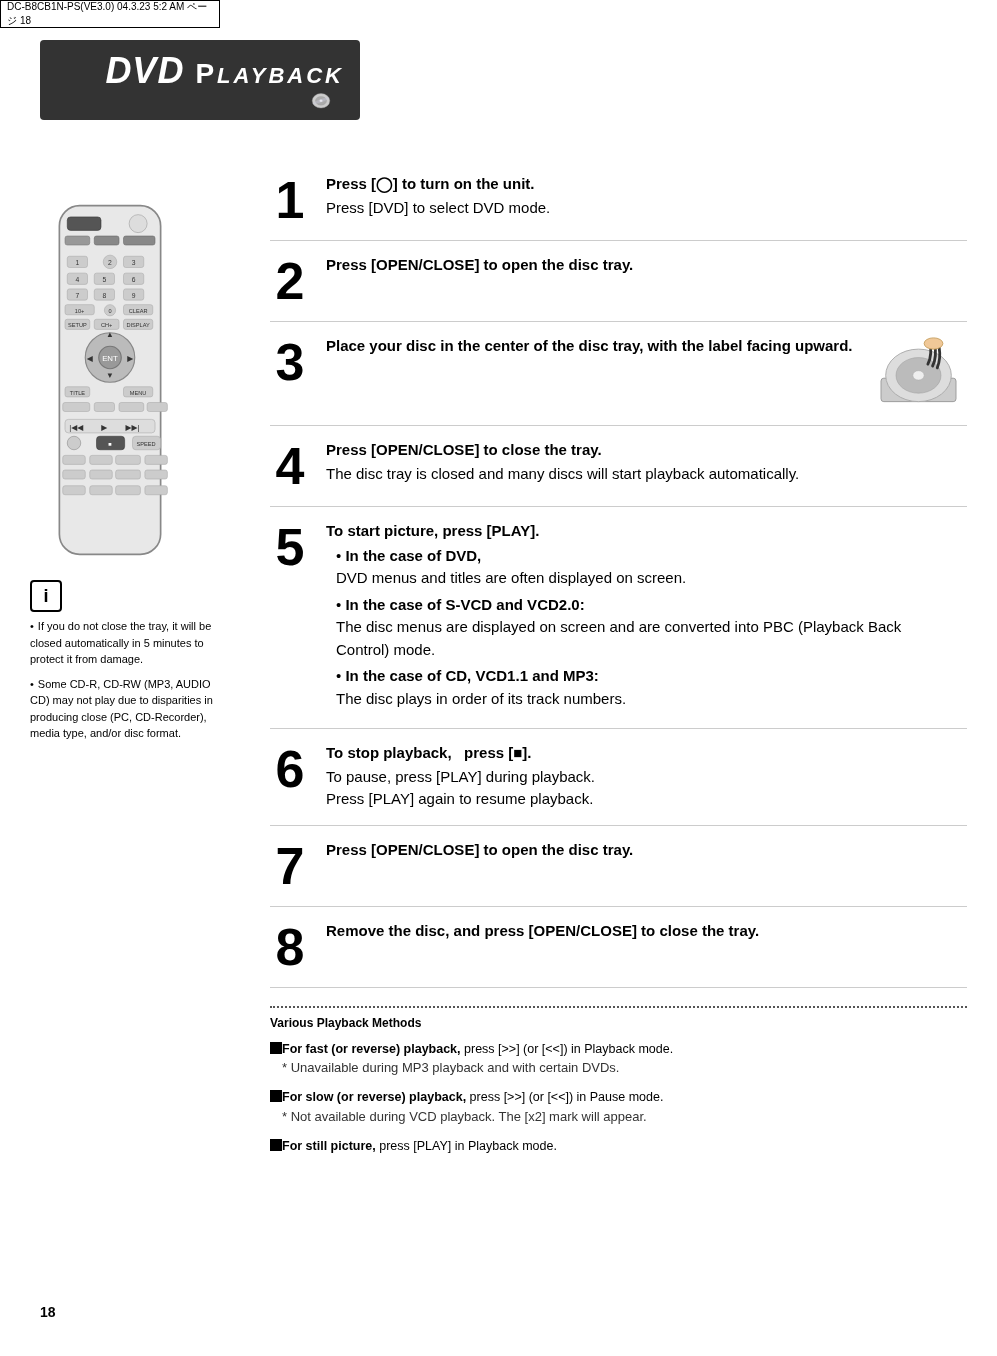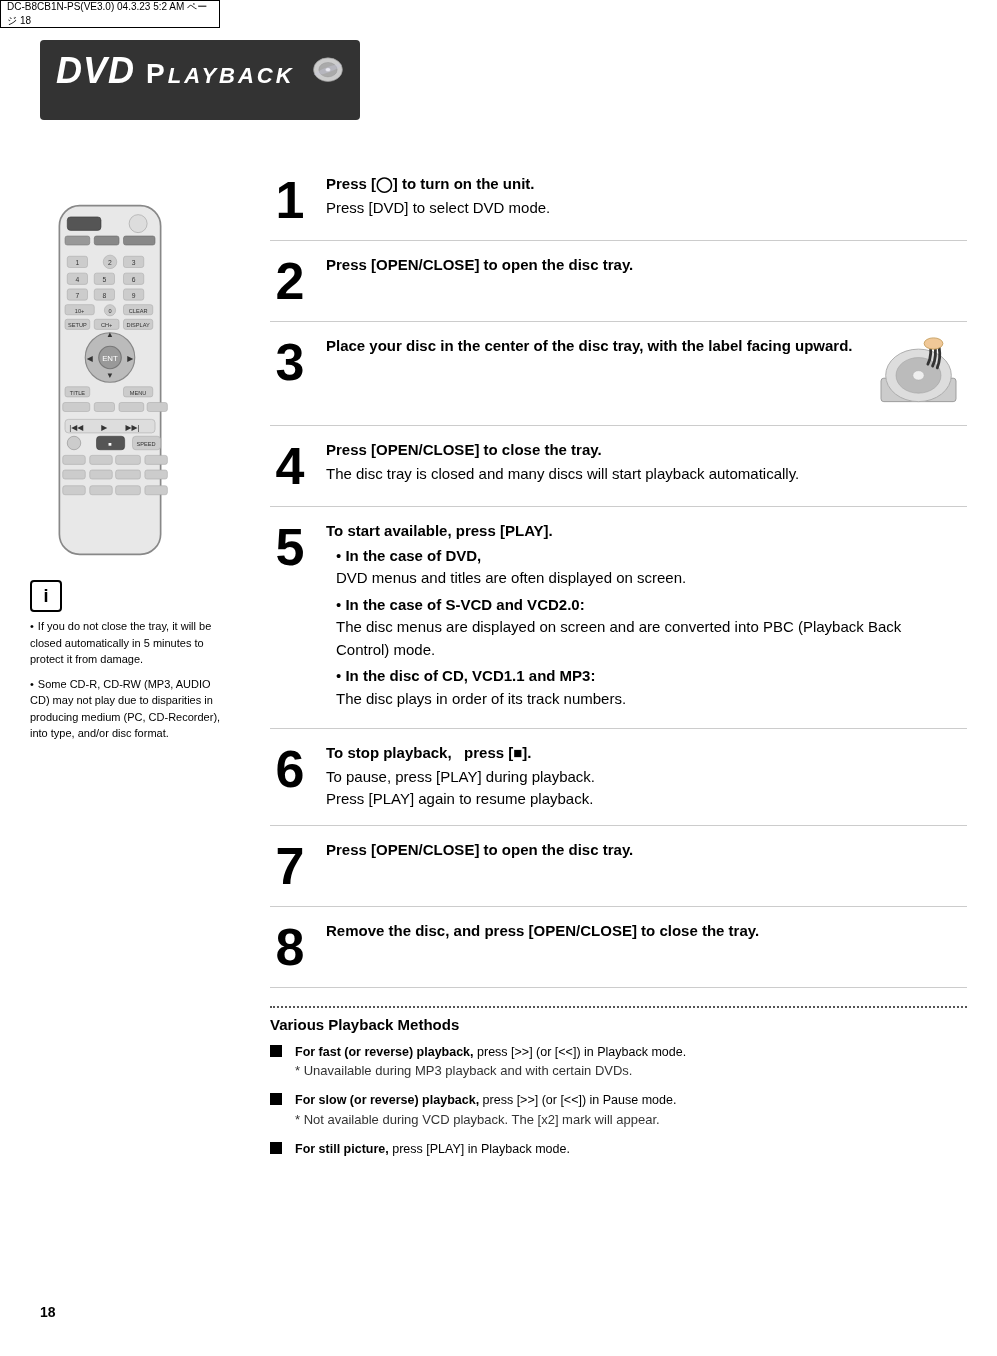--- a/index.html
+++ b/index.html
@@ -31,23 +31,24 @@
 
     
     .title-section {
       position: absolute;
       top: 40px;
       left: 40px;
       width: 320px;
       height: 80px;
       background: #333;
       display: flex;
-      align-items: flex-start;
+      align-items: flex-end;
       padding: 10px 16px;
       border-radius: 4px;
+      flex-direction: column;
     }
     .title-text {
       color: #fff;
       font-size: 36px;
       font-weight: 900;
       font-style: italic;
       letter-spacing: 1px;
       white-space: nowrap;
     }
     .title-text .playback-normal {
@@ -166,28 +167,28 @@
     .dotted-sep {
       margin: 18px 0 8px 0;
       border-top: 2px dotted #555;
     }
 
     
     .playback-methods {
       margin-top: 4px;
     }
     .playback-title {
-      font-size: 15px;
+      font-size: 12px;
       font-weight: 900;
       margin-bottom: 10px;
     }
     .method-item {
       display: flex;
       align-items: flex-start;
-      gap: 13px;
+      gap: 0;
       margin-bottom: 10px;
       font-size: 12.5px;
       line-height: 1.5;
     }
     .method-item .square {
       width: 12px;
       height: 12px;
       background: #000;
       flex-shrink: 0;
       margin-top: 2px;
@@ -327,21 +328,21 @@
     <rect x="18" y="254" width="20" height="8" rx="2" fill="#ccc" stroke="#aaa" stroke-width="0.5"></rect>
     <rect x="42" y="254" width="20" height="8" rx="2" fill="#ccc" stroke="#aaa" stroke-width="0.5"></rect>
     <rect x="65" y="254" width="22" height="8" rx="2" fill="#ccc" stroke="#aaa" stroke-width="0.5"></rect>
     <rect x="91" y="254" width="20" height="8" rx="2" fill="#ccc" stroke="#aaa" stroke-width="0.5"></rect>
   </svg>
 </div>
 
 <div class="notes-area">
   <div class="notes-icon">i</div>
   <p>If you do not close the tray, it will be closed automatically in 5 minutes to protect it from damage.</p>
-  <p>Some CD-R, CD-RW (MP3, AUDIO CD) may not play due to disparities in producing medium (PC, CD-Recorder), into type, and/or disc format.</p>
+  <p>Some CD-R, CD-RW (MP3, AUDIO CD) may not play due to disparities in producing close (PC, CD-Recorder), media type, and/or disc format.</p>
 </div>
 
 <div class="main-content">
 
   <div class="step">
     <div class="step-number">1</div>
     <div class="step-content">
       <div class="step-title">
         Press [<span style="font-style:normal;">◯</span>] to turn on the unit.
       </div>
@@ -386,33 +387,33 @@
     <div class="step-number">4</div>
     <div class="step-content">
       <div class="step-title">Press [OPEN/CLOSE] to close the tray.</div>
       <div class="step-desc">The disc tray is closed and many discs will start playback automatically.</div>
     </div>
   </div>
 
   <div class="step">
     <div class="step-number">5</div>
     <div class="step-content">
-      <div class="step-title">To start available, press [PLAY].</div>
+      <div class="step-title">To start picture, press [PLAY].</div>
       <div class="step-desc">
         <ul>
           <li>
             <span class="bullet-bold">In the case of DVD,</span>
             <br><span>DVD menus and titles are often displayed on screen.</span>
           </li>
           <li>
             <span class="bullet-bold">In the case of S-VCD and VCD2.0:</span>
             <br><span>The disc menus are displayed on screen and are converted into PBC (Playback Back Control) mode.</span>
           </li>
           <li>
-            <span class="bullet-bold">In the disc of CD, VCD1.1 and MP3:</span>
+            <span class="bullet-bold">In the case of CD, VCD1.1 and MP3:</span>
             <br><span>The disc plays in order of its track numbers.</span>
           </li>
         </ul>
       </div>
     </div>
   </div>
 
   <div class="step">
     <div class="step-number">6</div>
     <div class="step-content">

